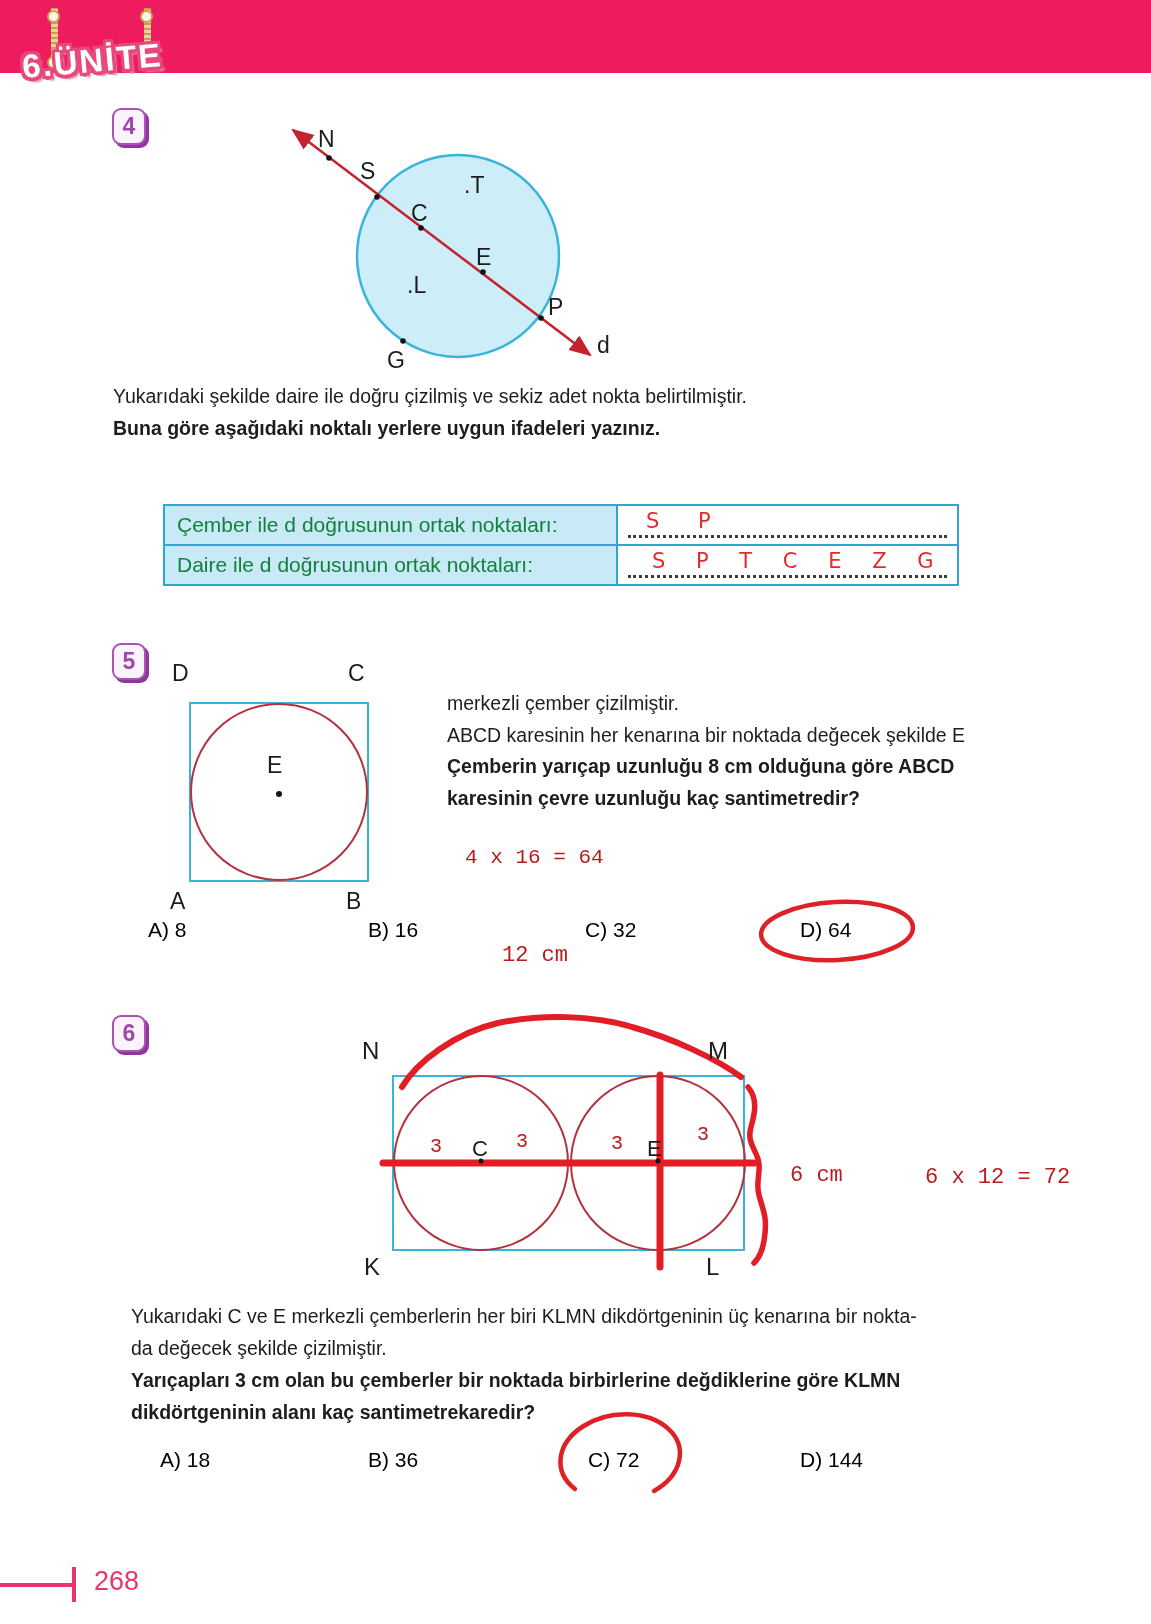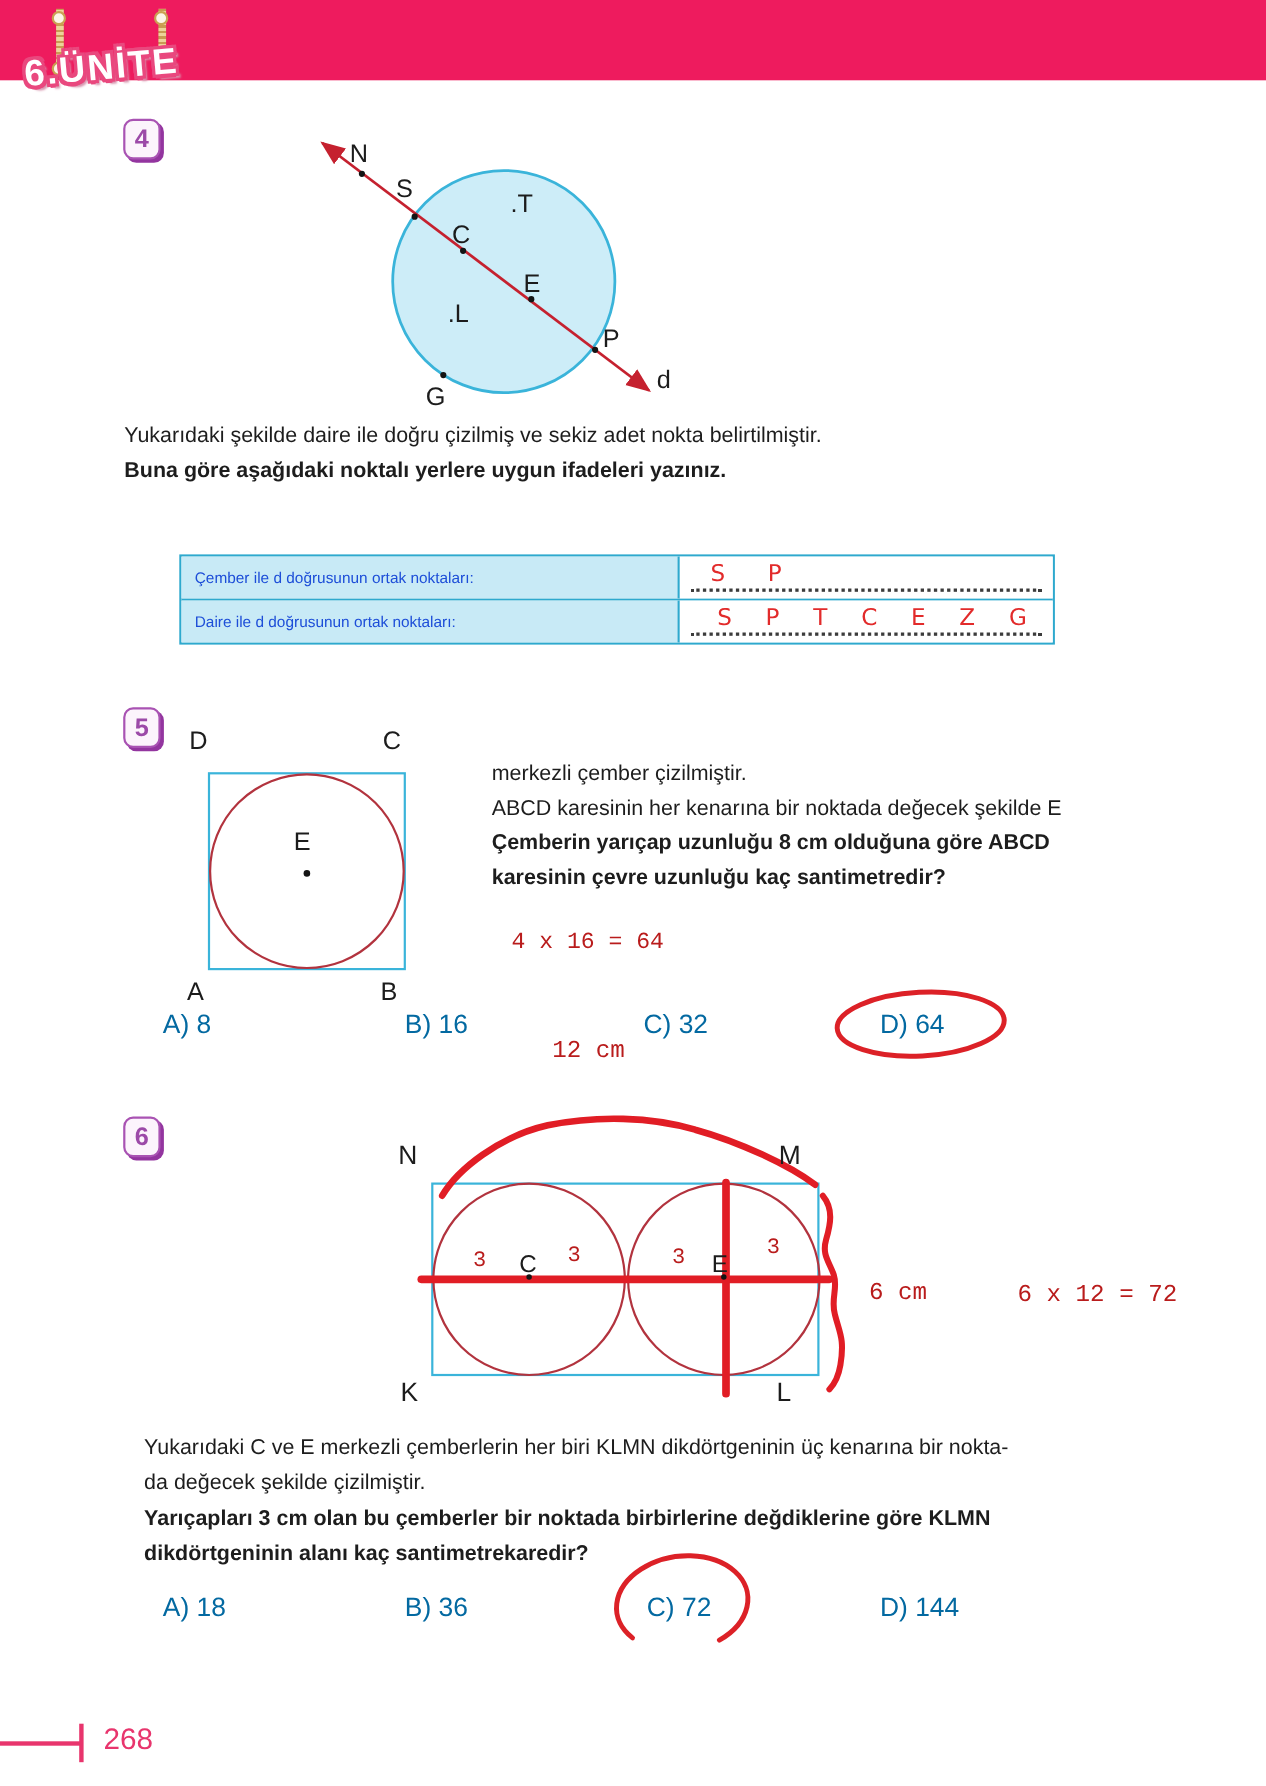--- a/index.html
+++ b/index.html
@@ -25,30 +25,30 @@
   .dlabel.big{font-size:24px;}
   .dlabel.small{font-size:22px;}
 
   .para{position:absolute;font-size:19.5px;line-height:32px;color:#1d1d1d;white-space:nowrap;}
   .b{font-weight:bold;}
 
   
   .tbl{position:absolute;left:163px;top:504px;width:792px;border:2px solid #2ea9ce;background:#fff;}
   .trow{display:flex;height:38px;}
   .trow + .trow{border-top:2px solid #2ea9ce;}
-  .tlabel{width:453px;background:#c8eaf6;font-size:14px;display:flex;align-items:center;
-          padding-left:12px;box-sizing:border-box;border-right:2px solid #2ea9ce;color:#1d4ed8;}
+  .tlabel{width:453px;background:#c8eaf6;font-size:21px;display:flex;align-items:center;
+          padding-left:12px;box-sizing:border-box;border-right:2px solid #2ea9ce;color:#15803d;}
   .tans{flex:1;position:relative;background:#ffffff;}
   .dotline{position:absolute;left:10px;right:10px;bottom:6px;border-bottom:3.5px dotted #3c3c3c;}
   .hw{position:absolute;top:3px;font-size:21px;color:#e22b2b;font-family:"DejaVu Sans",sans-serif;white-space:pre;}
   .hw1{left:28px;word-spacing:32px;}
   .hw2{left:34px;word-spacing:24px;}
 
   .red{position:absolute;color:#b91c1c;font-family:Liberation Mono, monospace;white-space:nowrap;}
-  .opt{position:absolute;font-size:24px;color:#0369a1;white-space:nowrap;}
+  .opt{position:absolute;font-size:21px;color:#000000;white-space:nowrap;}
 
   
   .pline{position:absolute;left:0;top:1583px;width:74px;height:4px;background:#e8356d;}
   .ptick{position:absolute;left:72px;top:1567px;width:4px;height:35px;background:#e8356d;}
   .pnum{position:absolute;left:94px;top:1566px;font-size:27px;color:#e8356d;}
   svg{position:absolute;left:0;top:0;overflow:visible;}
 </style>
 </head>
 <body>
 
@@ -184,21 +184,21 @@
     <span class="red" style="left:575px;top:230px;font-size:22px;">6 x 12 = 72</span>
   </div>
 
   <div class="para" style="left:131px;top:1300px;">
     <div>Yukarıdaki C ve E merkezli çemberlerin her biri KLMN dikdörtgeninin üç kenarına bir nokta-</div>
     <div>da değecek şekilde çizilmiştir.</div>
     <div class="b">Yarıçapları 3 cm olan bu çemberler bir noktada birbirlerine değdiklerine göre KLMN</div>
     <div class="b">dikdörtgeninin alanı kaç santimetrekaredir?</div>
   </div>
 
-  <span class="opt" style="left:148px;top:1448px;">A) 18</span>
+  <span class="opt" style="left:160px;top:1448px;">A) 18</span>
   <span class="opt" style="left:368px;top:1448px;">B) 36</span>
   <span class="opt" style="left:588px;top:1448px;">C) 72</span>
   <span class="opt" style="left:800px;top:1448px;">D) 144</span>
 
   <svg style="left:550px;top:1405px;" width="145" height="100" viewBox="0 0 145 100">
     <path d="M25,84 A60,43 -8 1 1 104,86" fill="none" stroke="#dc2127" stroke-width="4.5" stroke-linecap="round"></path>
   </svg>
 
   <div class="pline"></div>
   <div class="ptick"></div>

